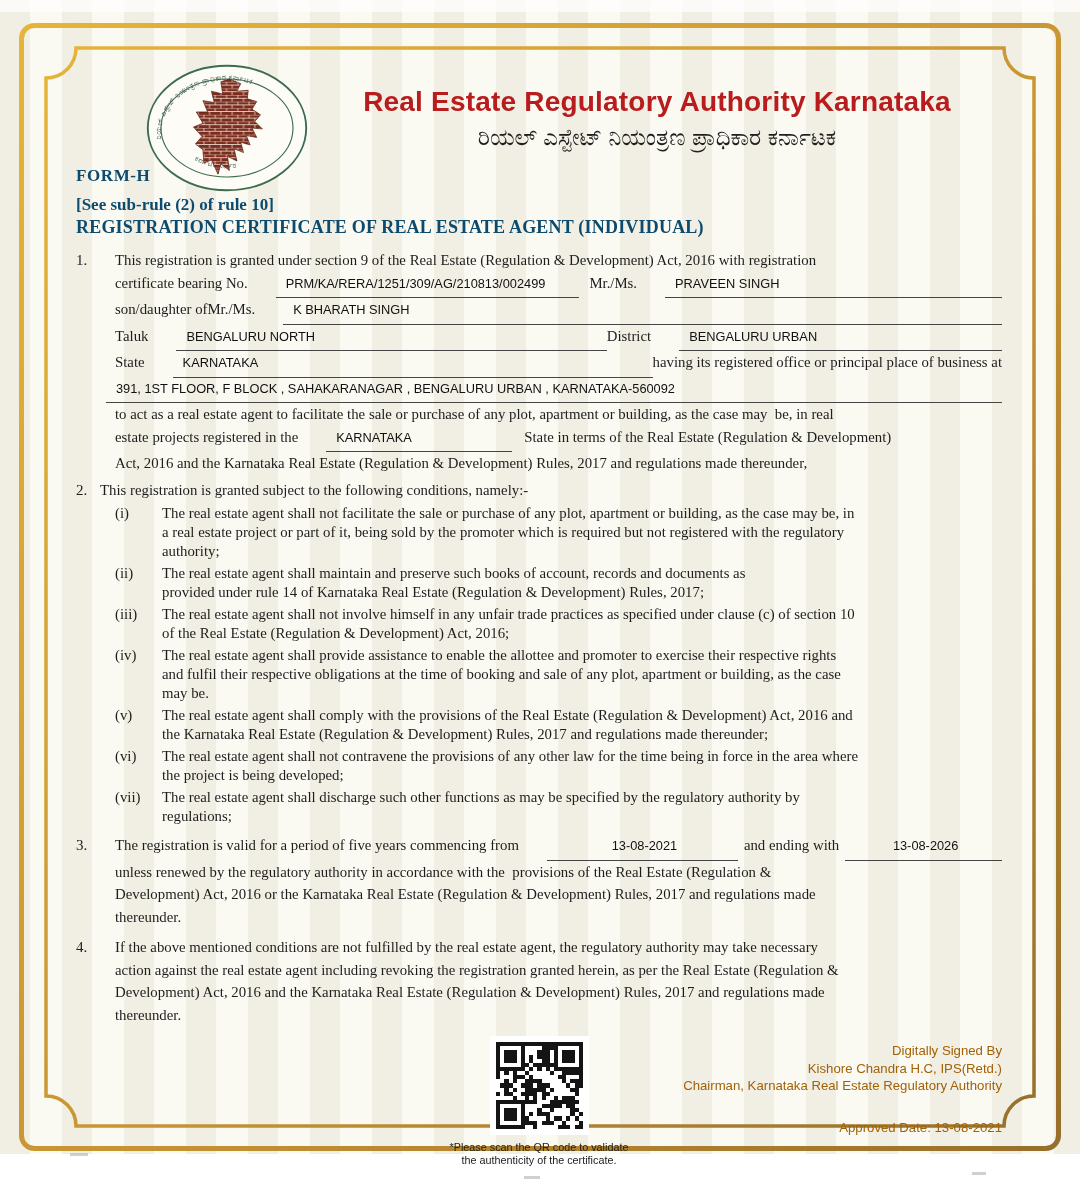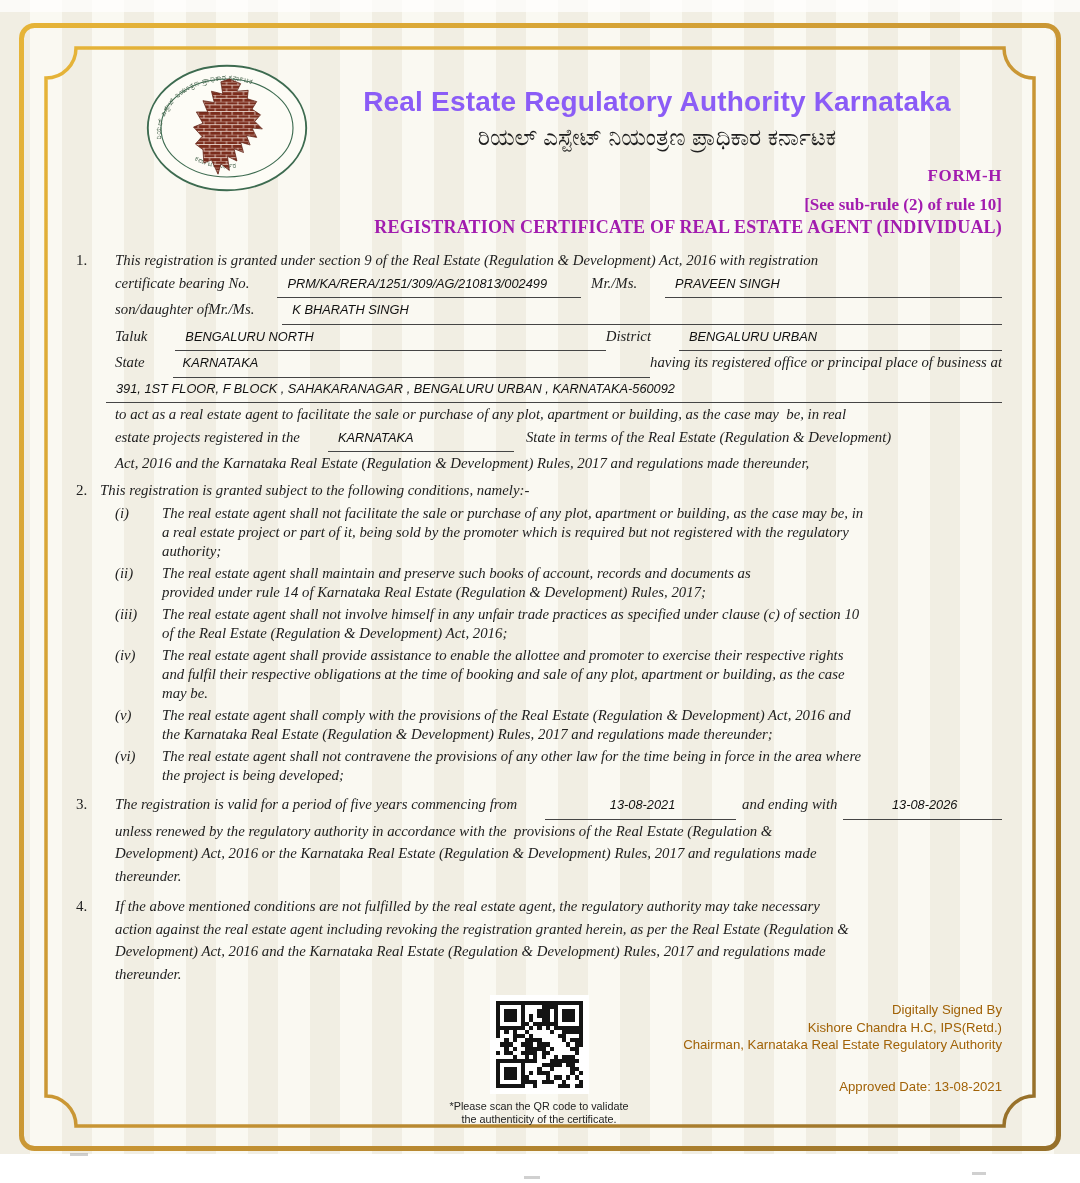--- a/index.html
+++ b/index.html
@@ -12,33 +12,33 @@
     background:repeating-linear-gradient(90deg,#f1eee3 0 30px,#faf9f2 30px 62px);
   }
   .cert::before{content:"";position:absolute;left:0;top:0;right:0;height:12px;background:rgba(255,255,255,.7);}
   .frame{position:absolute;left:0;top:0;}
   .content{position:absolute;left:76px;top:0;width:926px;}
 
   
   .header-row{margin-top:62px;height:122px;display:flex;align-items:flex-start;}
   .logo-svg{width:170px;height:132px;flex:none;margin-left:66px;}
   .header-text{flex:1;text-align:center;padding-top:24px;}
-  .title-en{font-family:"Liberation Sans",sans-serif;font-weight:bold;font-size:28px;color:#8b5cf6;letter-spacing:.2px;text-align:center;}
+  .title-en{font-family:"Liberation Sans",sans-serif;font-weight:bold;font-size:28px;color:#b91c1c;letter-spacing:.2px;text-align:center;}
   .title-kn{font-family:"Liberation Sans",sans-serif;font-size:23px;color:#1f1f1f;margin-top:6px;}
 
   
-  .form-block{text-align:right;margin-top:-18px;color:#a21caf;}
+  .form-block{text-align:left;margin-top:-18px;color:#0c4a6e;}
   .form-no{font-size:17px;font-weight:bold;letter-spacing:.6px;line-height:19px;}
   .form-subrule{font-size:17px;font-weight:bold;line-height:19px;margin-top:10px;}
   .form-title{font-size:18px;font-weight:bold;line-height:20px;margin-top:3px;letter-spacing:.2px;}
 
   
   .clause{display:flex;align-items:flex-start;}
   .cnum{flex:none;width:39px;font-size:15px;line-height:22.5px;}
-  .cbody{flex:1;min-width:0;font-style:italic;}
+  .cbody{flex:1;min-width:0;}
   .tline{line-height:22.5px;font-size:14.8px;white-space:pre-wrap;}
   .fline{display:flex;align-items:baseline;line-height:22.5px;font-size:14.8px;}
   .lbl{white-space:pre;flex:none;}
   .val{
     font-family:"Liberation Sans",sans-serif;font-size:12.8px;color:#111;
     border-bottom:1.4px solid #454545;padding:0 6px 2px 10px;white-space:nowrap;margin-left:28px;
   }
   .grow{flex:1 1 auto;min-width:0;}
   .c1{margin-top:12px;}
   .c2{margin-top:4px;}
@@ -186,20 +186,25 @@
       </div>
       <div class="cond">
         <div class="condnum" style="margin-left:15px">(v)</div>
         <div class="condtext">The real estate agent shall comply with the provisions of the Real Estate (Regulation &amp; Development) Act, 2016 and
 the Karnataka Real Estate (Regulation &amp; Development) Rules, 2017 and regulations made thereunder;</div>
       </div>
       <div class="cond">
         <div class="condnum" style="margin-left:15px">(vi)</div>
         <div class="condtext">The real estate agent shall not contravene the provisions of any other law for the time being in force in the area where
 the project is being developed;</div>
+      </div>
+      <div class="cond">
+        <div class="condnum" style="margin-left:15px">(vii)</div>
+        <div class="condtext">The real estate agent shall discharge such other functions as may be specified by the regulatory authority by
+regulations;</div>
       </div>
     </div>
   </div>
 
   <div class="clause c3">
     <div class="cnum">3.</div>
     <div class="cbody">
       <div class="fline">
         <span class="lbl">The registration is valid for a period of five years commencing from</span>
         <span class="val center w-from">13-08-2021</span>

